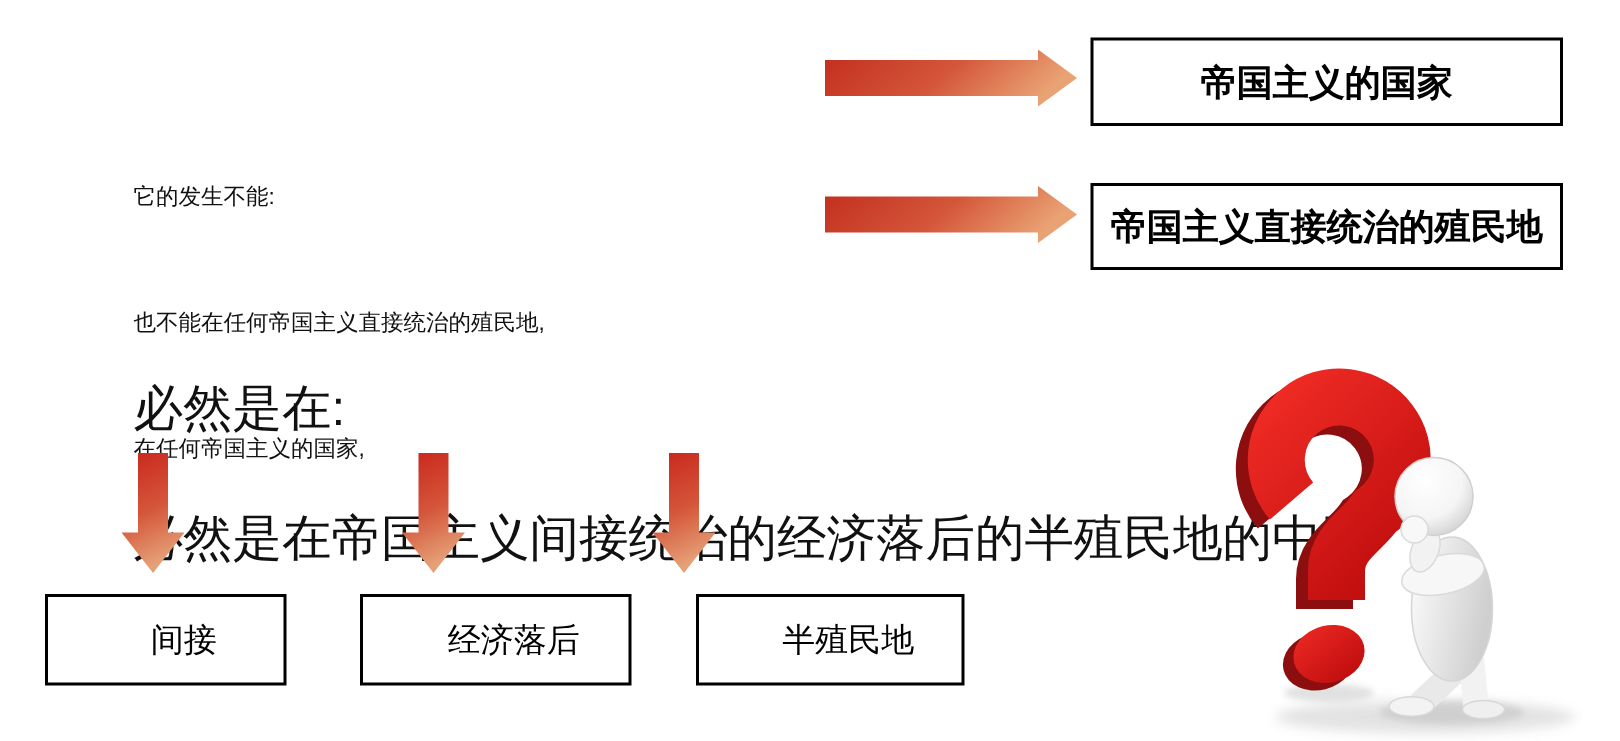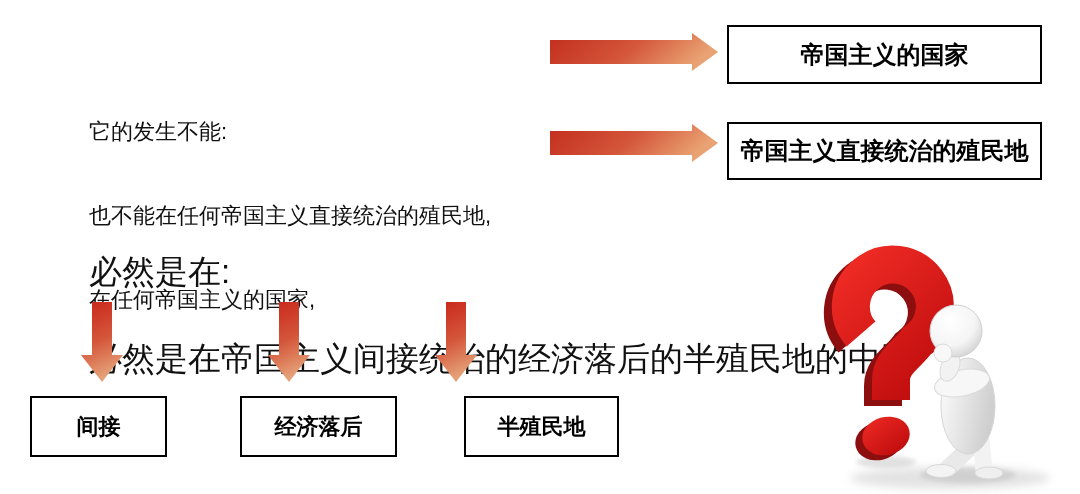--- a/index.html
+++ b/index.html
@@ -1,33 +1,33 @@
 <!DOCTYPE html>
 <html><head>
 <meta charset="utf-8">
 <style>
   html,body{margin:0;padding:0;background:#ffffff;}
   .slide{
     position:relative;width:1080px;height:494px;background:#ffffff;overflow:hidden;
     font-family:"Liberation Sans","DejaVu Sans",sans-serif;color:#111111;
   }
   .para{position:absolute;white-space:pre;color:#111111;}
-  .para-top{left:89px;top:62px;font-size:22px;line-height:28px;}
+  .para-top{left:89px;top:62px;font-size:15px;line-height:28px;}
   .para-mid{left:89px;top:199px;font-size:33px;line-height:29px;}
   .rbox{
     position:absolute;left:727px;width:311px;border:2px solid #000000;
     display:flex;align-items:center;justify-content:center;background:#ffffff;
     font-weight:700;font-size:24px;color:#000000;
   }
   .rbox1{top:25px;height:55px;}
   .rbox2{top:122px;height:54px;}
   .fbox{
     position:absolute;top:396px;height:57px;border:2px solid #000000;
     display:flex;align-items:center;justify-content:center;background:#ffffff;
-    font-weight:700;font-size:22px;color:#000000;
+    font-weight:400;font-size:22px;color:#000000;padding-left:24px;
   }
   .fboxA{left:30px;width:133px;}
   .fboxB{left:240px;width:153px;}
   .fboxC{left:464px;width:151px;}
   .arrow-right{position:absolute;width:168px;height:38px;}
   .ar1{left:550px;top:33px;}
   .ar2{left:550px;top:124px;}
   .arrow-down{position:absolute;width:42px;height:80px;top:302px;}
   .ad1{left:81px;}
   .ad2{left:268px;}

